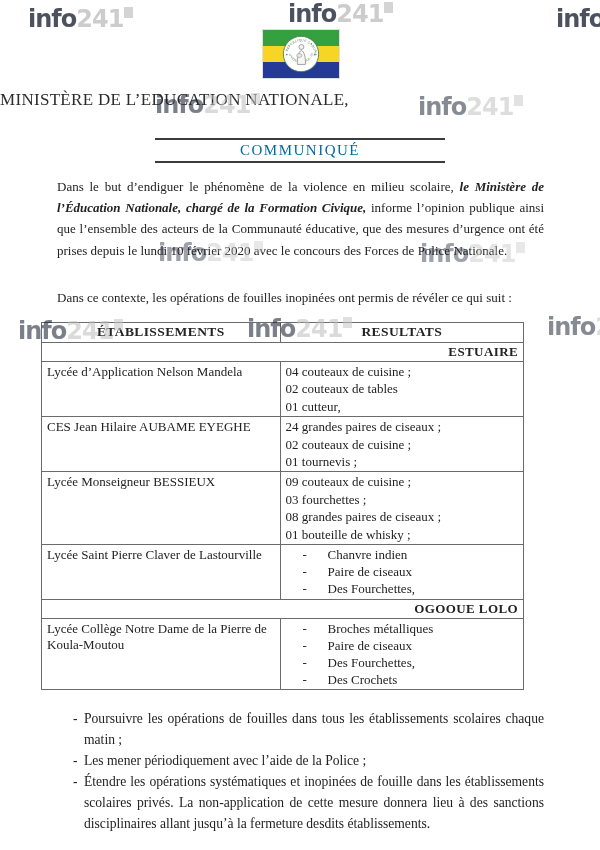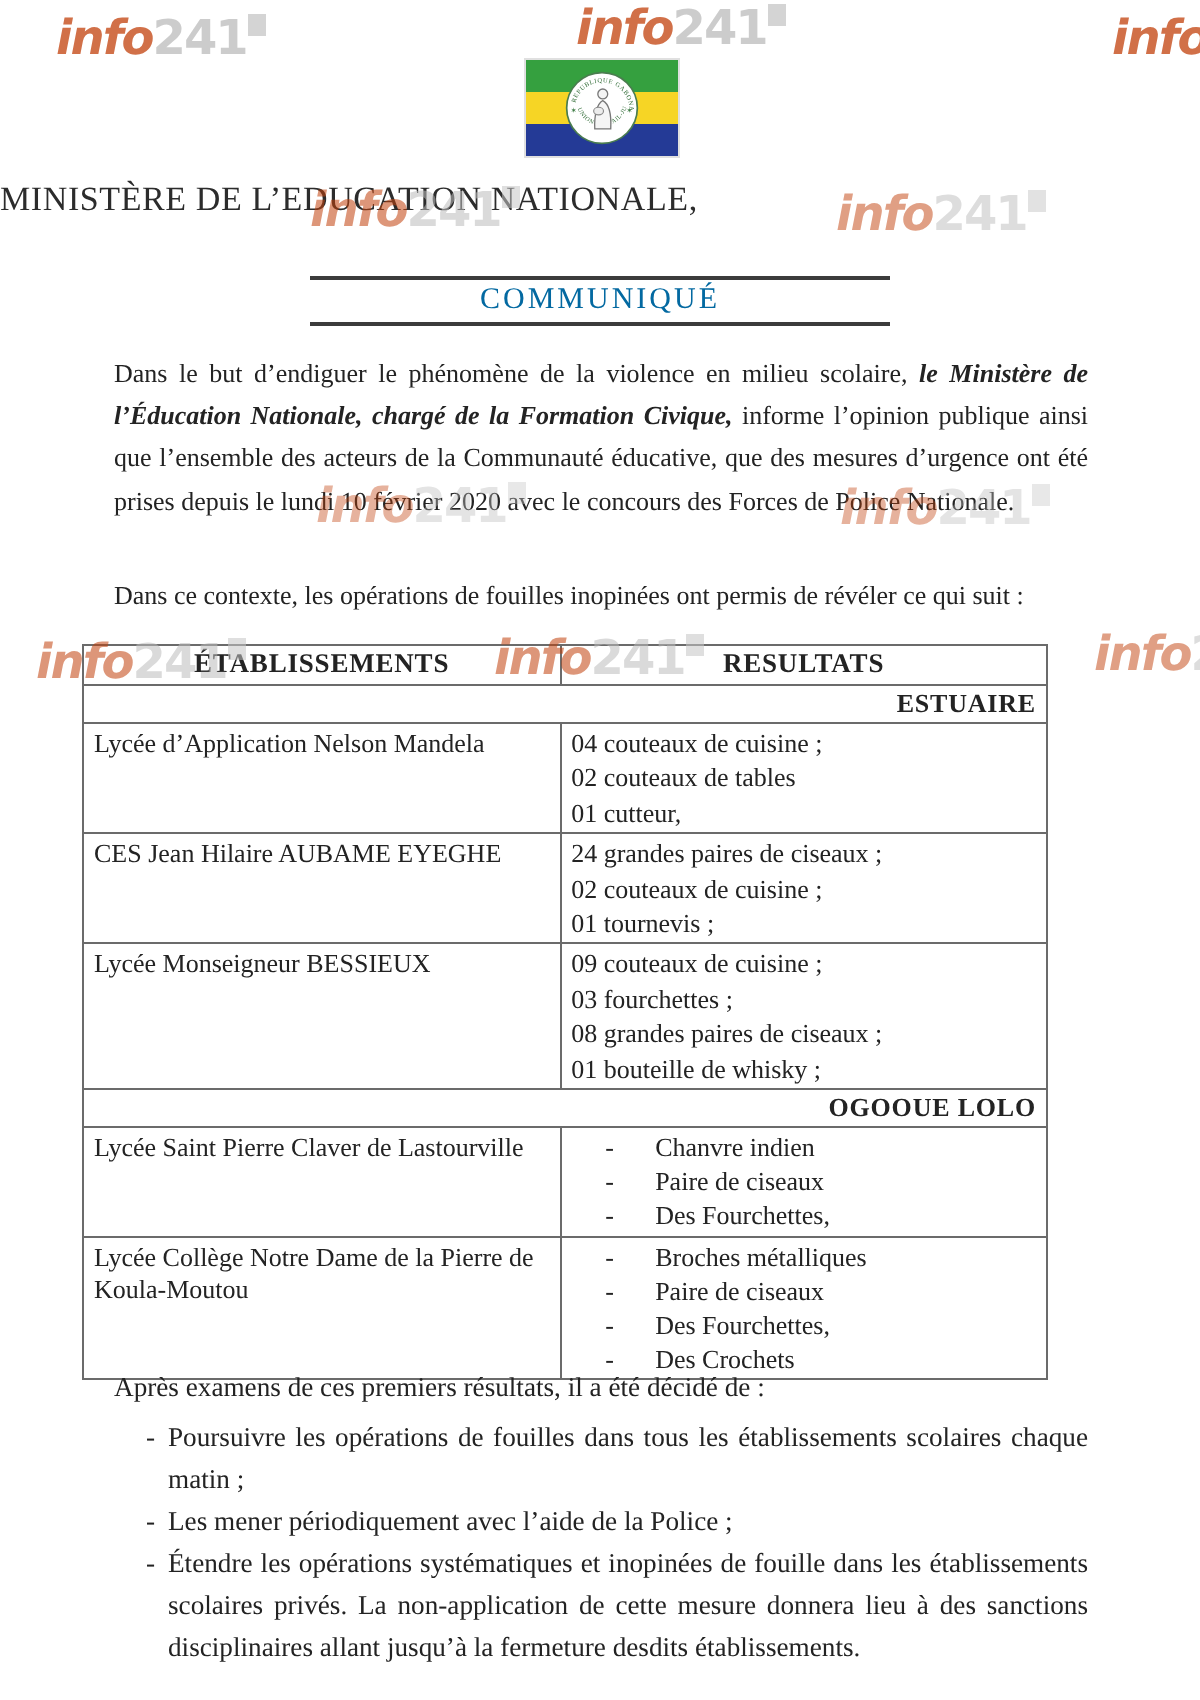--- a/index.html
+++ b/index.html
@@ -3,21 +3,21 @@
 <meta charset="utf-8">
 <style>
   html,body{margin:0;padding:0;}
   #page{
     position:relative;width:600px;height:850px;background:#ffffff;
     overflow:hidden;font-family:"Liberation Serif",serif;color:#232323;
   }
   
   .wm{position:absolute;font-family:"DejaVu Sans",sans-serif;font-weight:700;
       font-size:24px;letter-spacing:-1px;white-space:nowrap;z-index:6;line-height:1;}
-  .wma{color:#c2410c;font-style:italic;}
+  .wma{color:#0f172a;}
   .wmb{color:#bcbcbc;}
   .wmc{display:inline-block;width:9px;height:11px;background:#c6c6c6;
        vertical-align:9px;margin-left:1px;}
   
   .flag{position:absolute;left:262px;top:29px;width:76px;height:48px;
         border:1px solid #e0e0e0;z-index:2;}
   .stripe{width:76px;height:16px;}
   .emblem{position:absolute;left:50%;top:50%;transform:translate(-50%,-50%);z-index:3;}
   
   .title{position:absolute;top:89px;left:0;width:600px;
@@ -115,38 +115,38 @@
         <tr>
           <td class="est">Lycée Monseigneur BESSIEUX</td>
           <td>
             <div class="rl">09 couteaux de cuisine ;</div>
             <div class="rl">03 fourchettes ;</div>
             <div class="rl">08 grandes paires de ciseaux ;</div>
             <div class="rl">01 bouteille de whisky ;</div>
           </td>
         </tr>
         <tr>
-          <td colspan="2" class="section">OGOOUE LOLO</td>
-        </tr>
-        <tr>
           <td class="est">Lycée Saint Pierre Claver de Lastourville</td>
           <td>
             <div class="bl">
               <span class="dash">-</span>
               <span>Chanvre indien</span>
             </div>
             <div class="bl">
               <span class="dash">-</span>
               <span>Paire de ciseaux</span>
             </div>
             <div class="bl">
               <span class="dash">-</span>
               <span>Des Fourchettes,</span>
             </div>
           </td>
+        </tr>
+        <tr>
+          <td colspan="2" class="section">OGOOUE LOLO</td>
         </tr>
         <tr>
           <td class="est">Lycée Collège Notre Dame de la Pierre de Koula-Moutou</td>
           <td>
             <div class="bl">
               <span class="dash">-</span>
               <span>Broches métalliques</span>
             </div>
             <div class="bl">
               <span class="dash">-</span>
@@ -158,21 +158,20 @@
             </div>
             <div class="bl">
               <span class="dash">-</span>
               <span>Des Crochets</span>
             </div>
           </td>
         </tr>
       </tbody>
     </table>
 
-  <div id="dec-intro">Après examens de ces premiers résultats, il a été décidé de :</div>
   <div id="dec-list">
       <div class="dli">
         <span class="ddash">-</span>
         <div class="dtext">Poursuivre les opérations de fouilles dans tous les établissements scolaires chaque matin ;</div>
       </div>
       <div class="dli">
         <span class="ddash">-</span>
         <div class="dtext">Les mener périodiquement avec l’aide de la Police ;</div>
       </div>
       <div class="dli">

